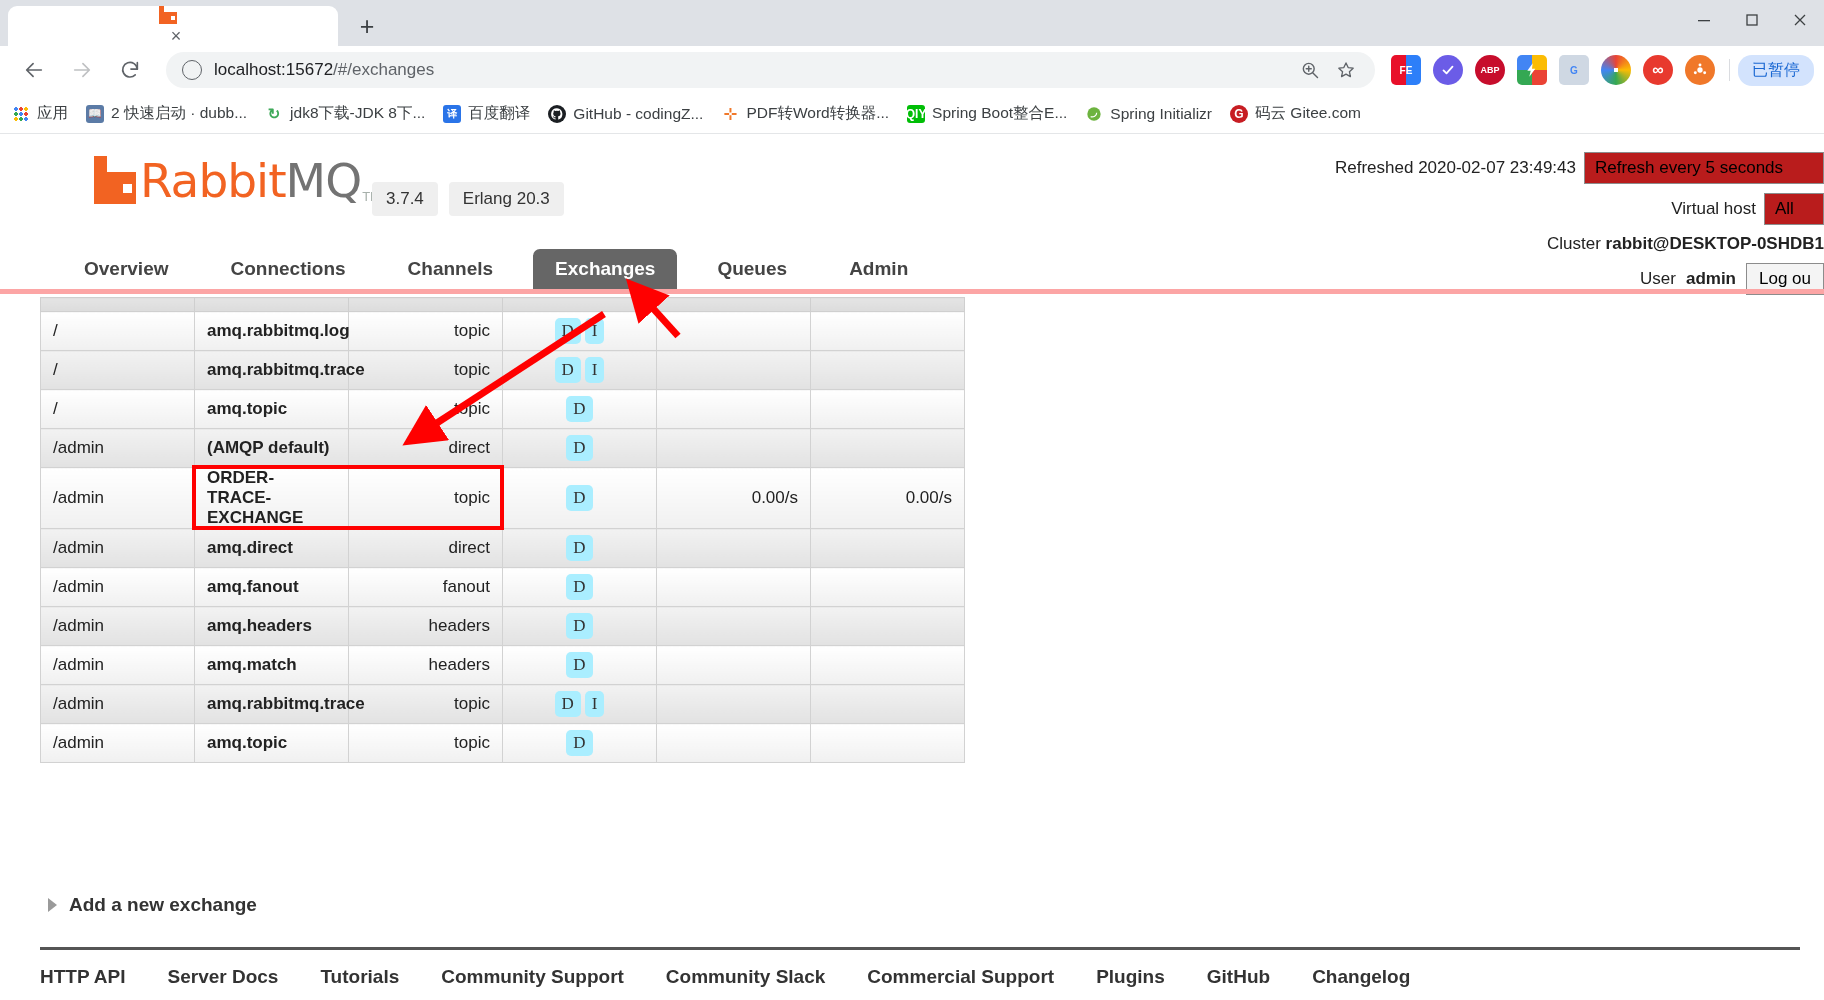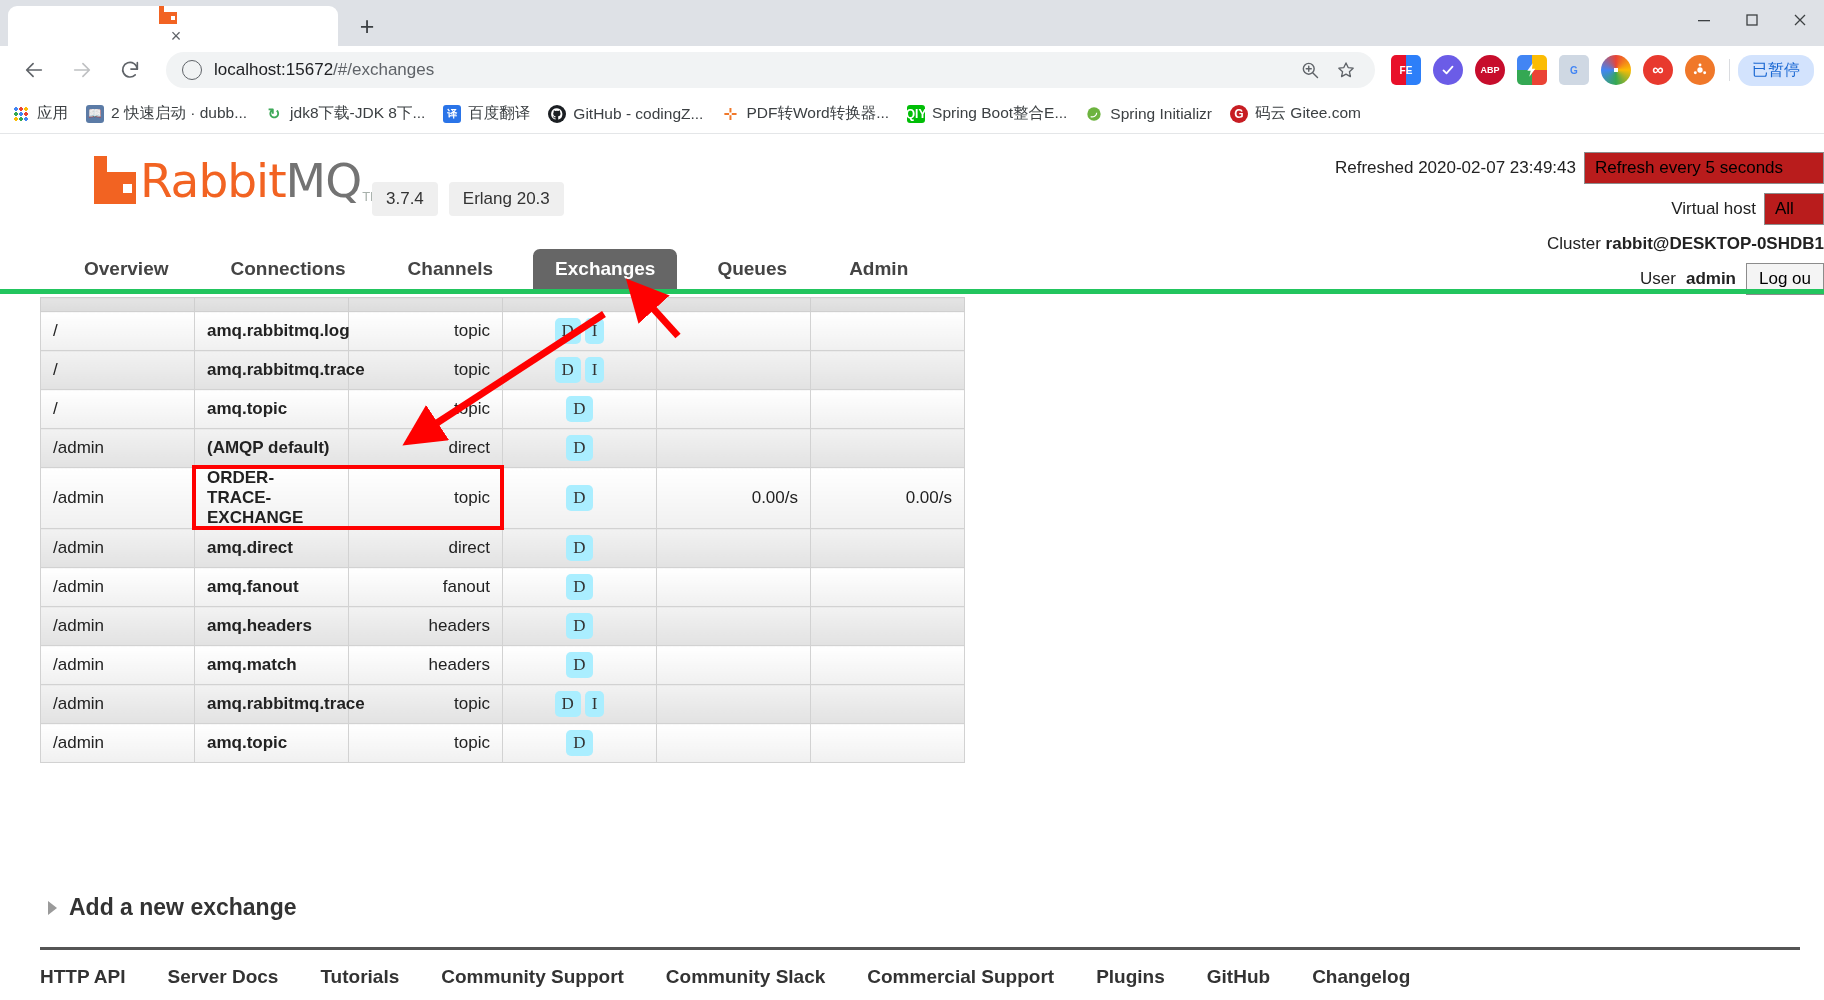--- a/index.html
+++ b/index.html
@@ -314,21 +314,21 @@
     font-size: 17px;
     color: #000;
   }
 
   
   .nav {
     position: absolute;
     left: 0; top: 118px;
     width: 1824px;
     height: 42px;
-    border-bottom: 5px solid #22c55e;
+    border-bottom: 5px solid #fca5a5;
     display: flex;
     align-items: flex-end;
     padding-left: 62px;
   }
   .nav-item {
     font-size: 19px;
     font-weight: bold;
     color: #444;
     padding: 9px 22px;
     margin-right: 18px;
@@ -392,21 +392,21 @@
     border: 4px solid #ff0000;
     pointer-events: none;
     z-index: 6;
   }
 
   .add-exchange {
     position: absolute;
     left: 48px; top: 760px;
     display: flex;
     align-items: center;
-    font-size: 23px;
+    font-size: 19px;
     font-weight: bold;
     color: #333;
   }
   .tri {
     width: 0; height: 0;
     border-left: 9px solid #9a9a9a;
     border-top: 7px solid transparent;
     border-bottom: 7px solid transparent;
     margin-right: 12px;
   }

